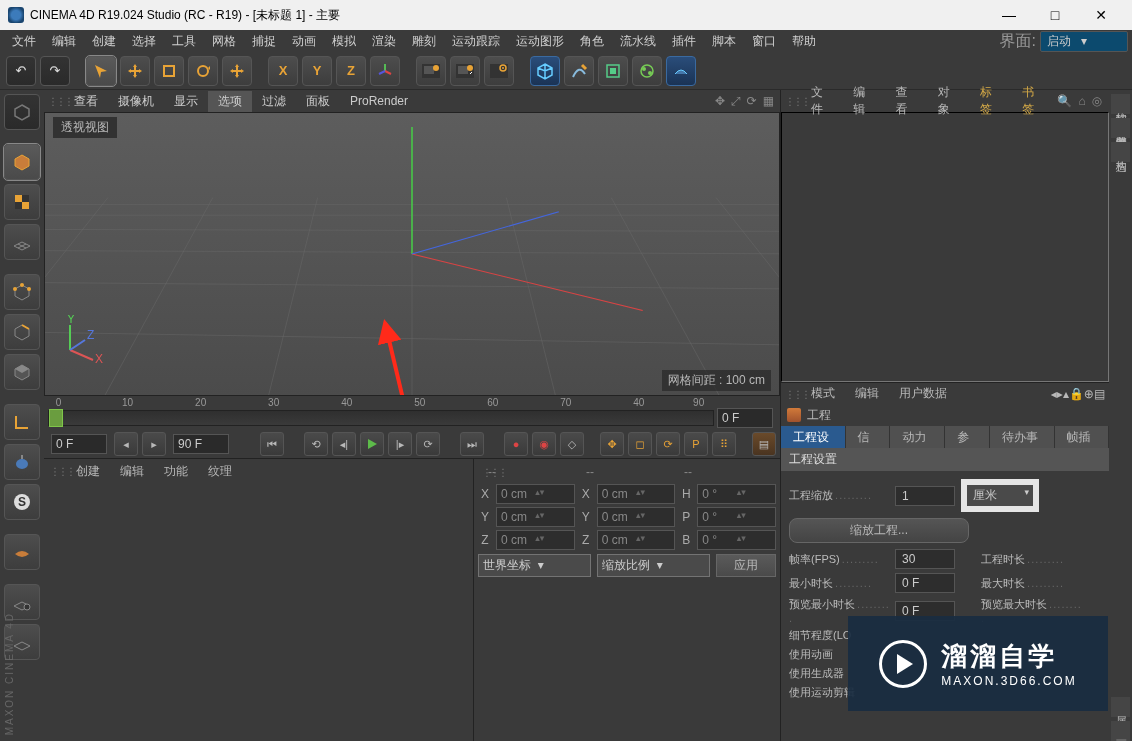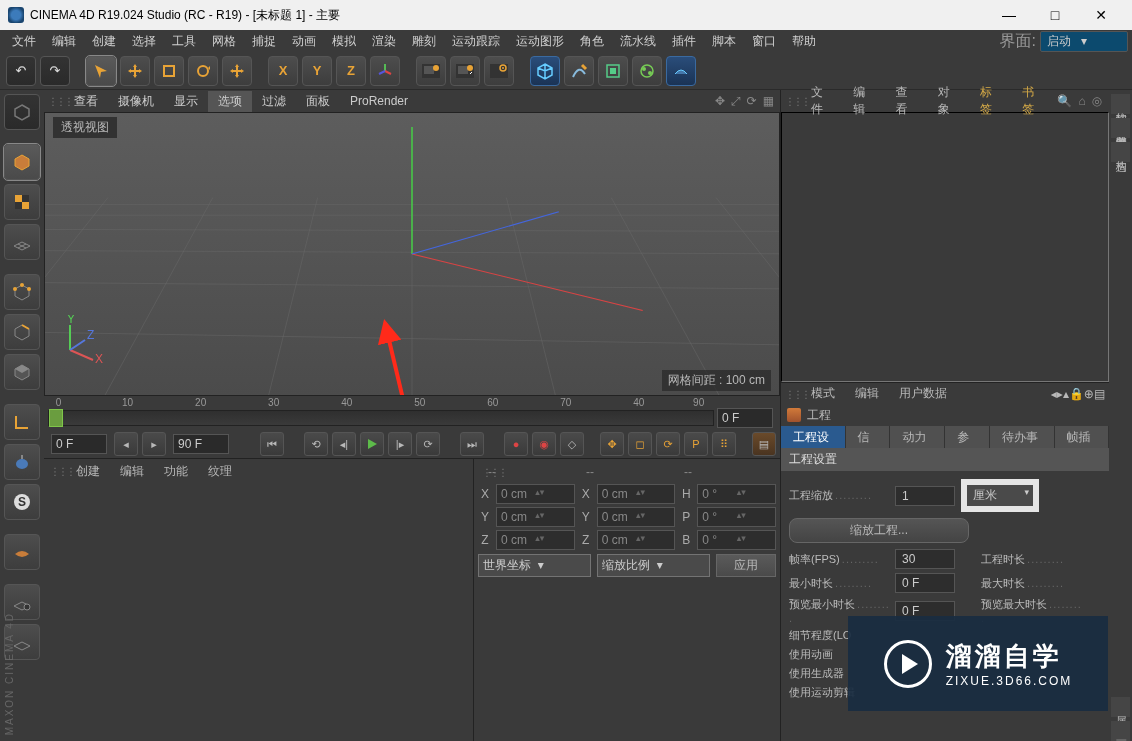--- a/index.html
+++ b/index.html
@@ -604,15 +604,15 @@
   </div>
 
 </div>
 
 <div class="brand-vert">MAXON  CINEMA 4D</div>
 
 <div class="watermark">
   <div class="wm-icon"></div>
   <div class="wm-text">
     <div class="big">溜溜自学</div>
-    <div class="small">ZIXUE.3D66.COM</div>
+    <div class="small">MAXON.3D66.COM</div>
   </div>
 </div>
 
 </body></html>

